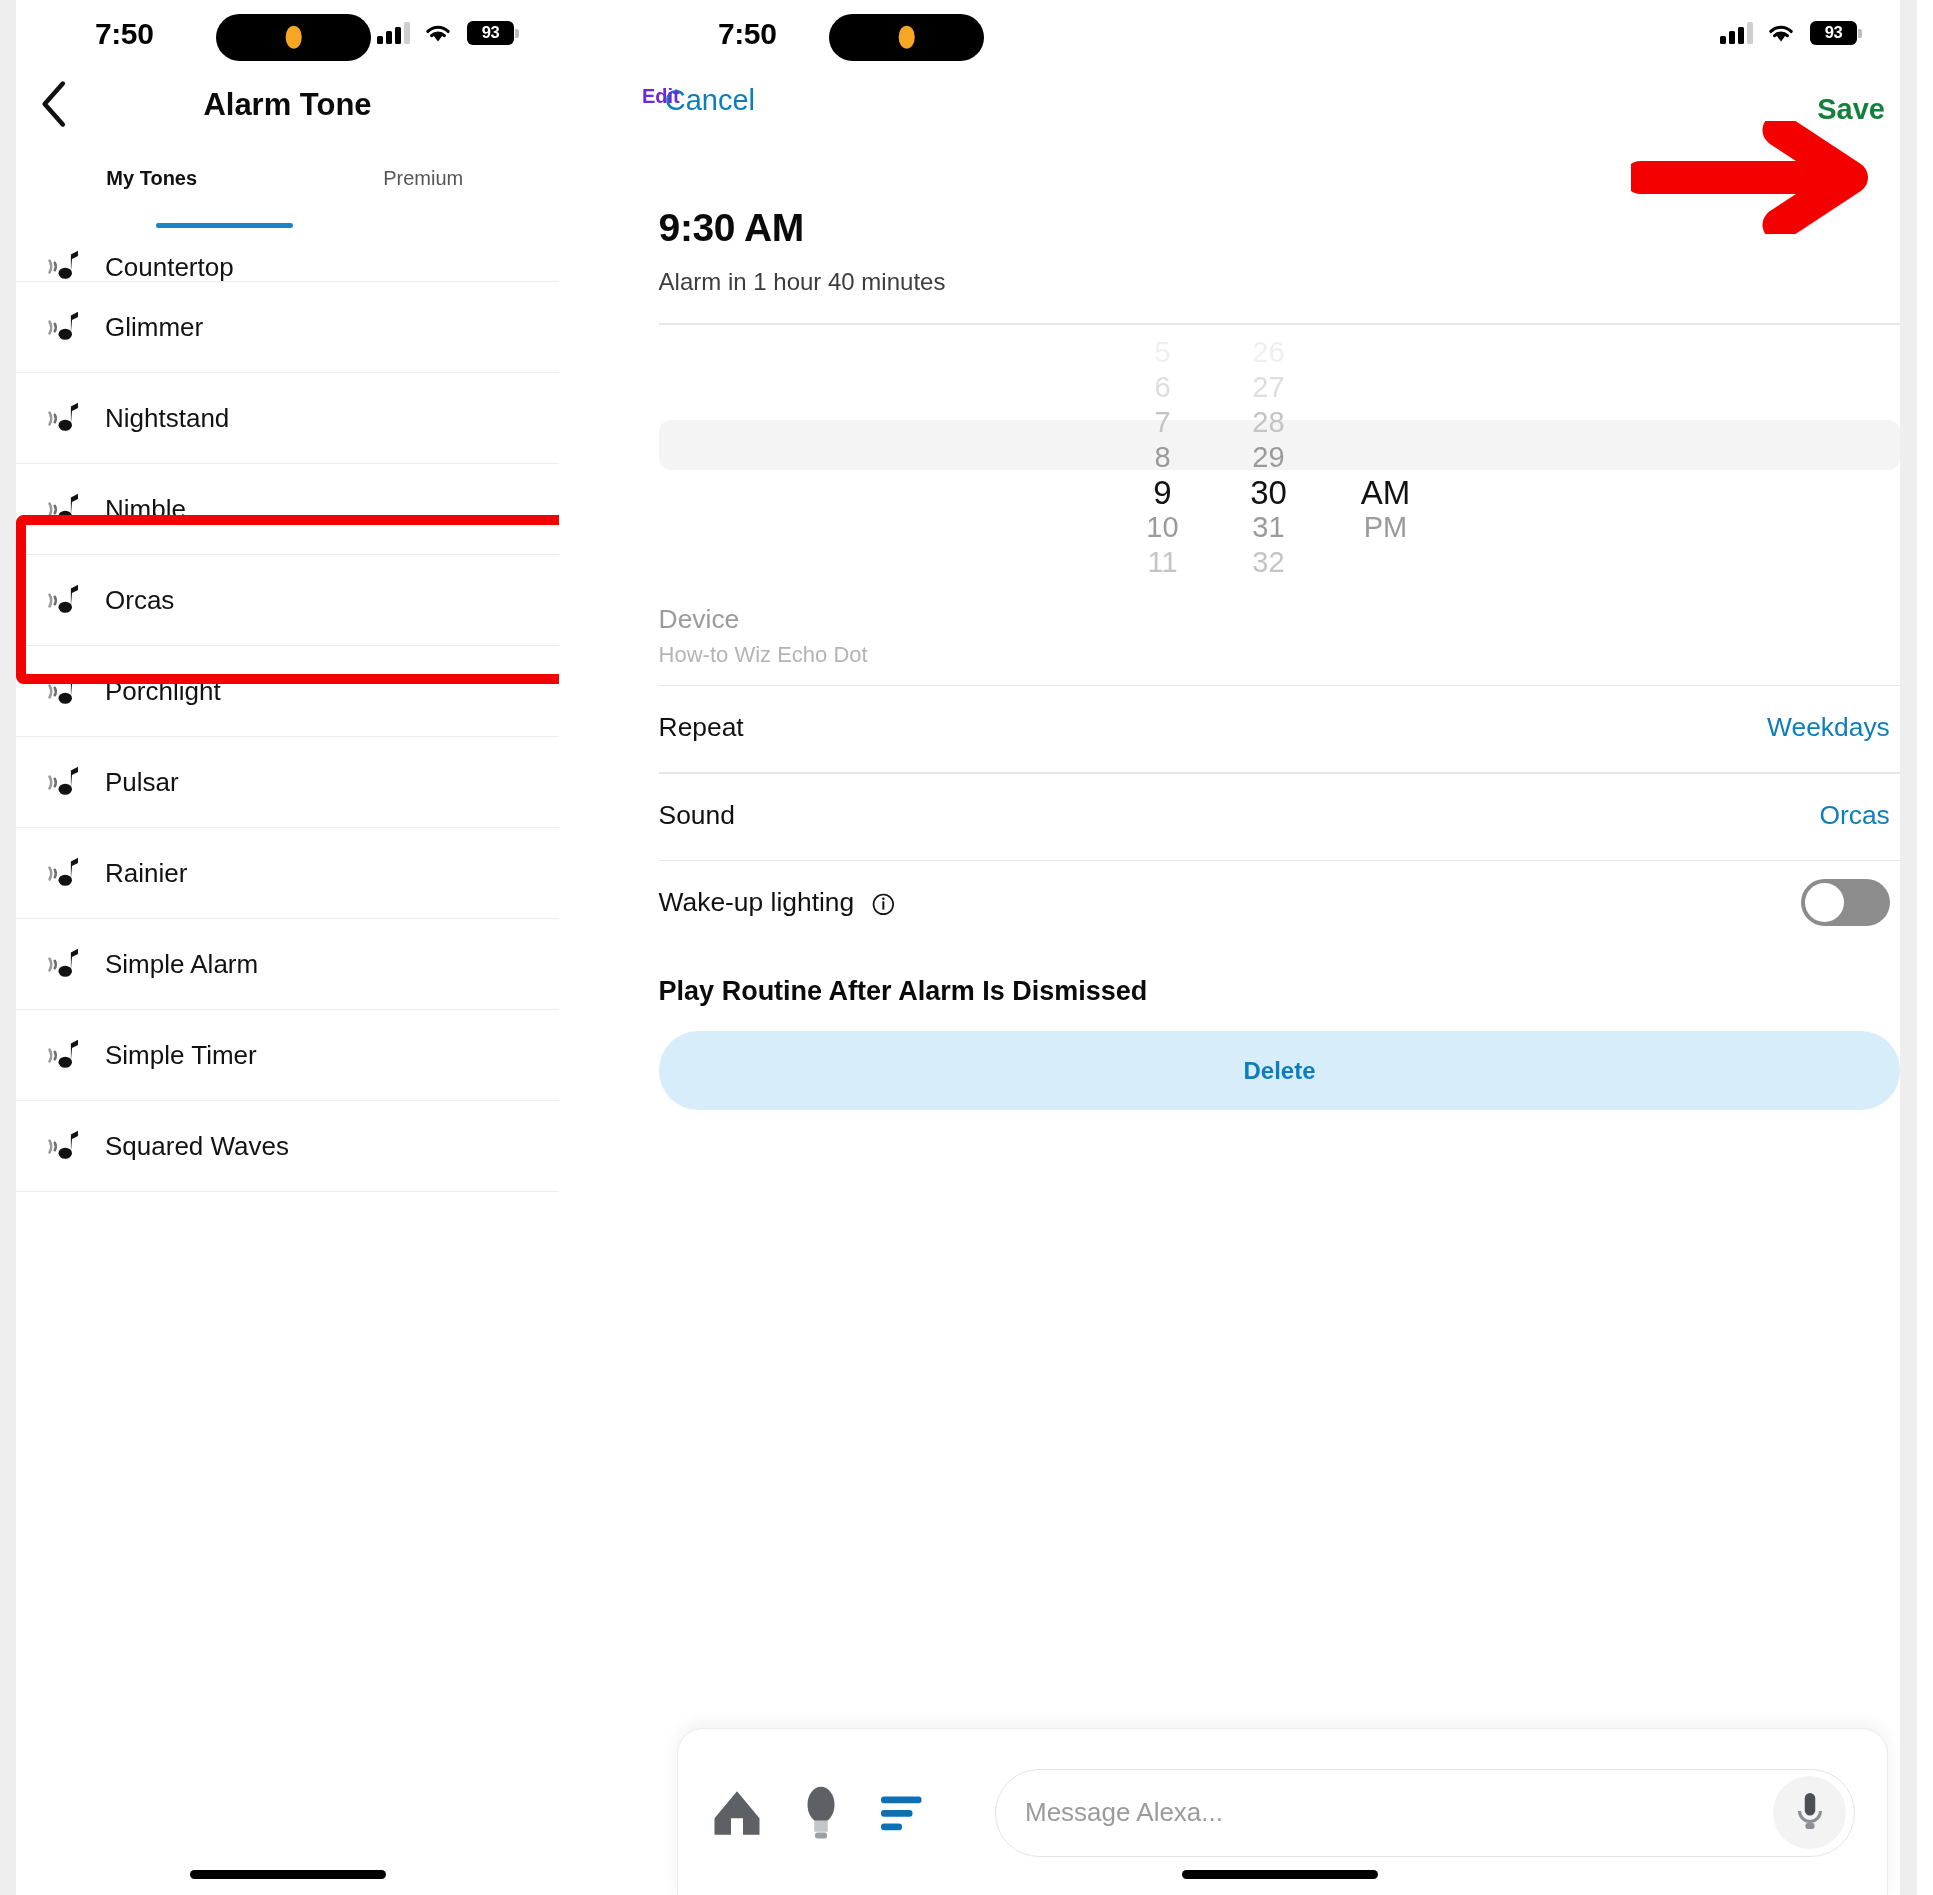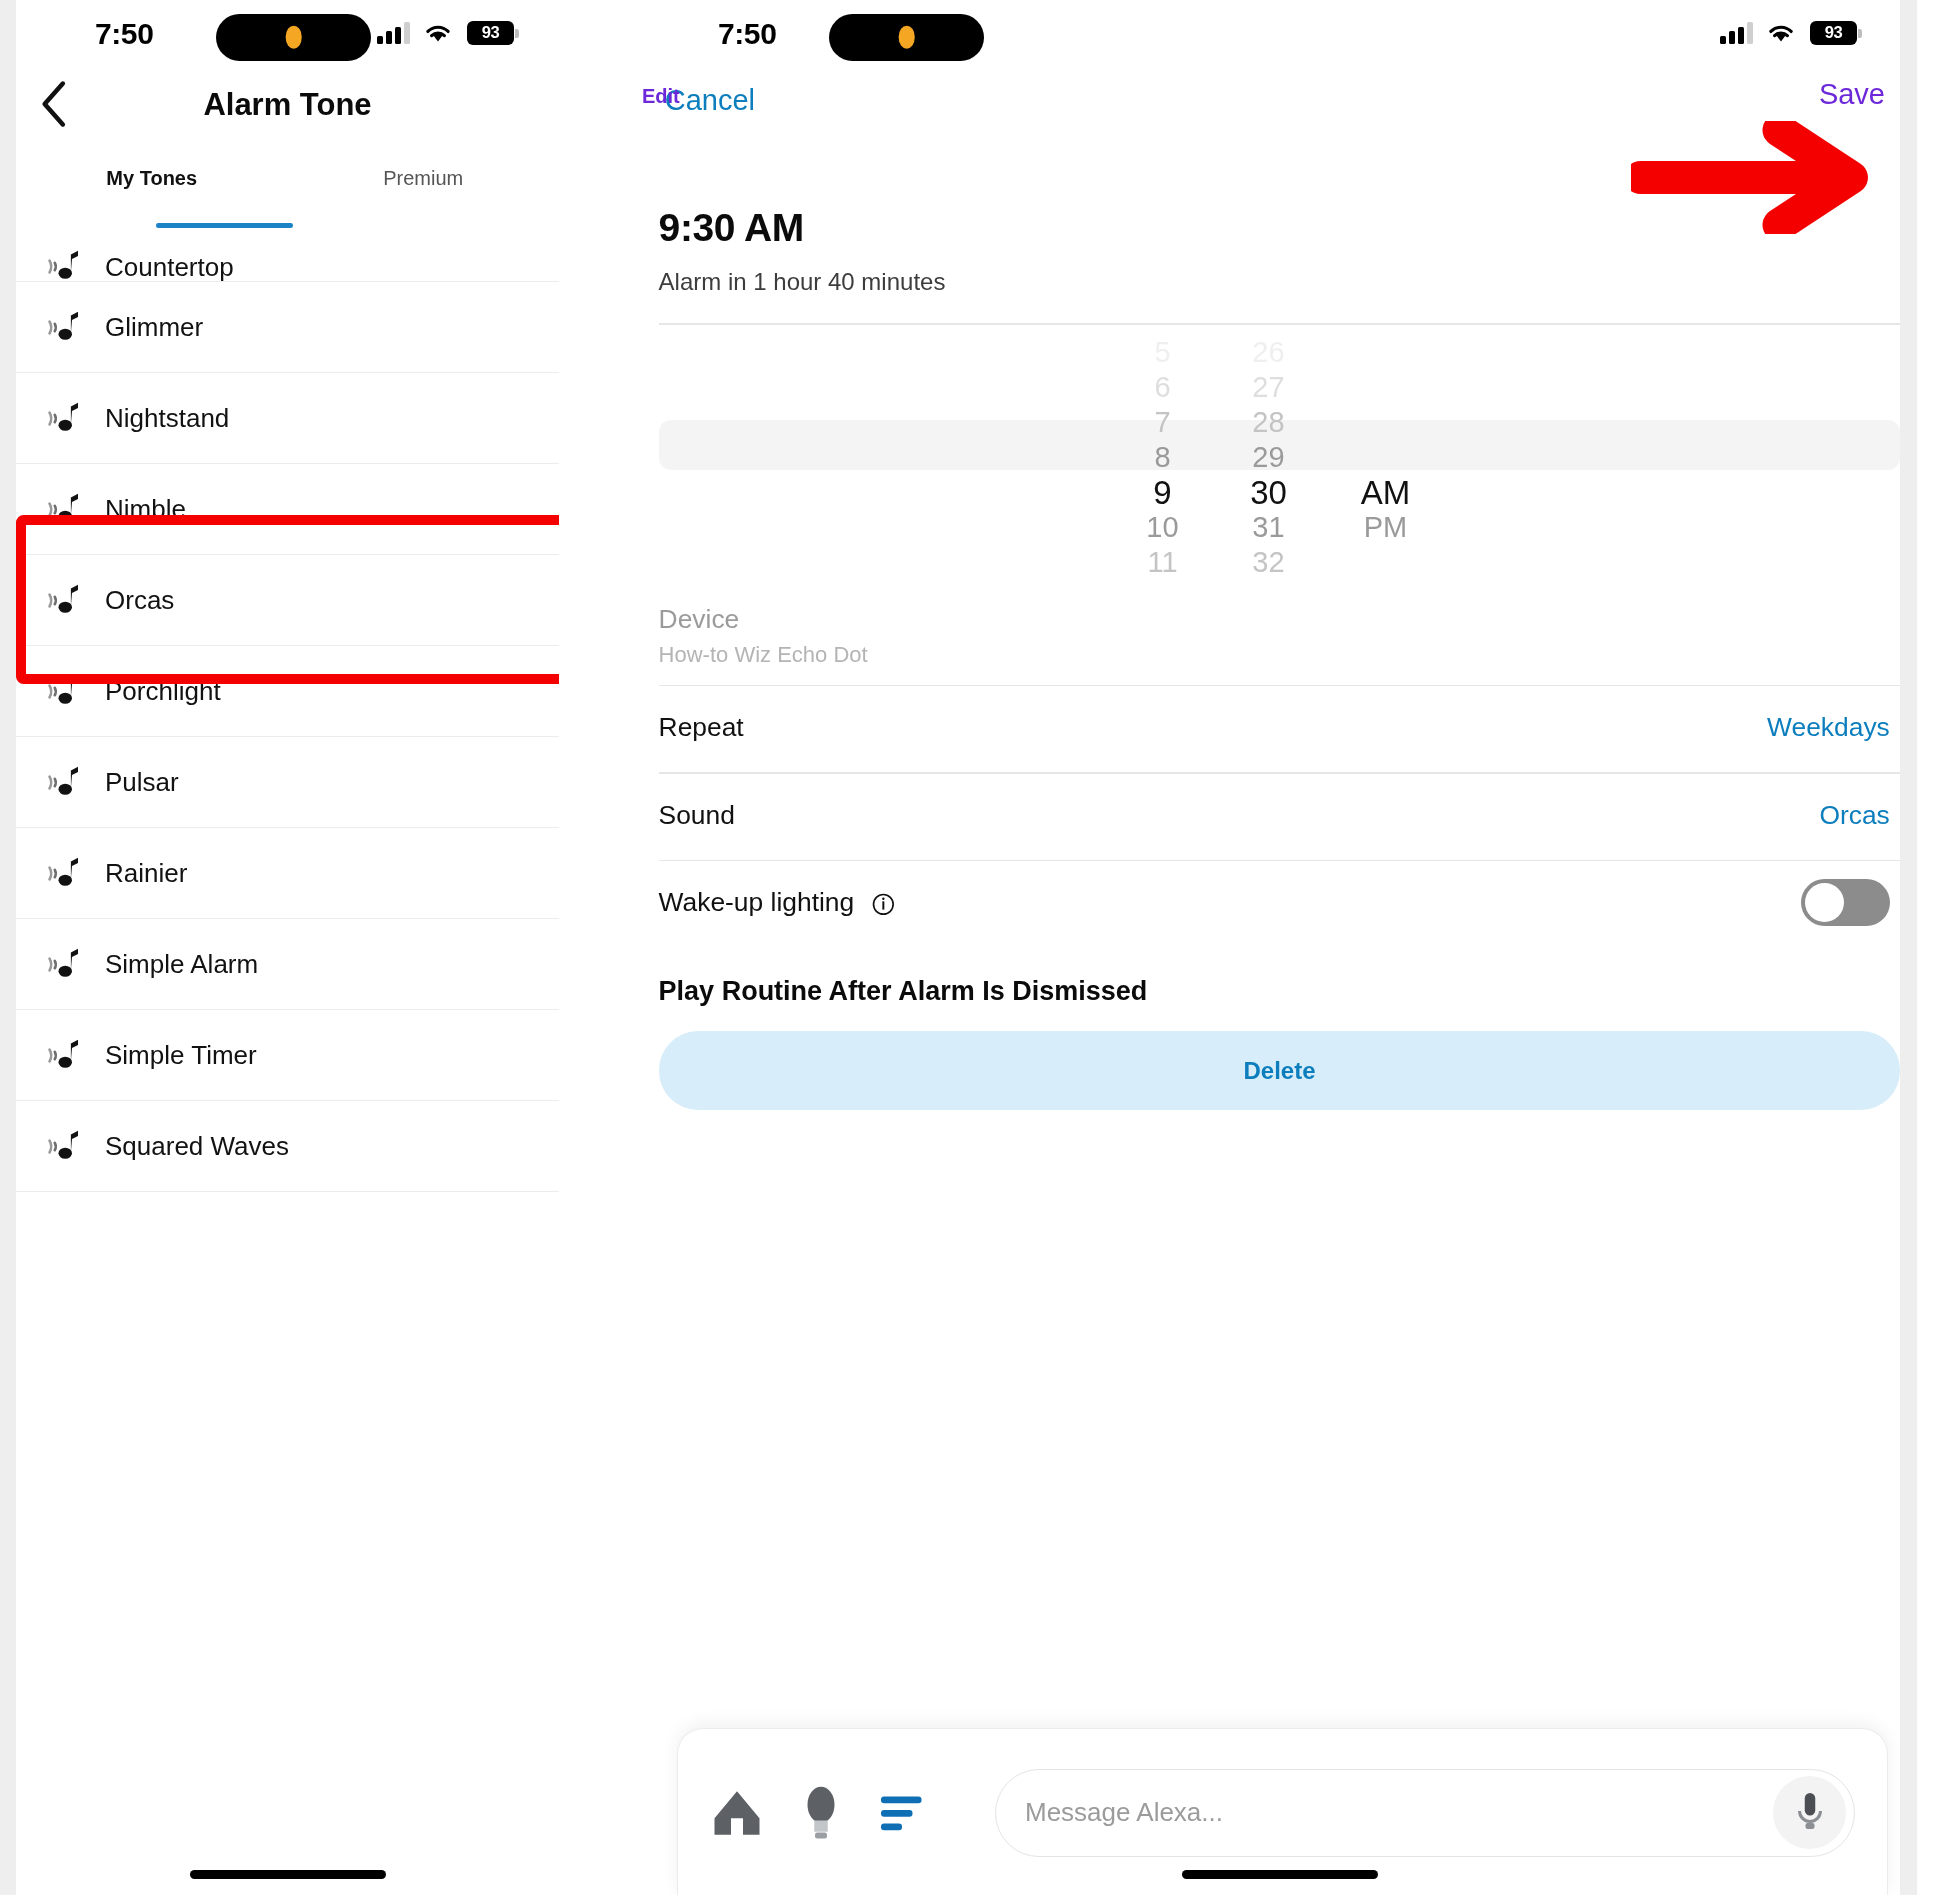--- a/index.html
+++ b/index.html
@@ -120,22 +120,22 @@
   .r-nav { position: relative; height: 83px; }
   .r-cancel {
     position: absolute; left: 22.7px; top: 7.6px;
     font-size: 29px; color: #0c7ebd; cursor: pointer;
   }
   .r-title {
     position: absolute; left: 0; right: 16.6px; top: 9px;
     text-align: left; font-size: 20px; font-weight: bold; color: #6d28d9;
   }
   .r-save {
-    position: absolute; right: 32px; top: 2px;
-    font-size: 29px; color: #6d28d9; cursor: pointer;
+    position: absolute; right: 32px; top: 17px;
+    font-size: 29px; color: #15803d; cursor: pointer; font-weight: bold;
   }
   .red-arrow { position: absolute; left: 989px; top: 45px; }
 
   .r-body { padding: 0 16.6px 0 16.6px; }
   .alarm-time {
     font-size: 39px; font-weight: bold; color: #0b0b0b;
     padding: 47px 0 0 0; letter-spacing: -0.4px;
   }
   .alarm-sub { font-size: 24px; color: #3d3d3d; padding-top: 18px; }
 

